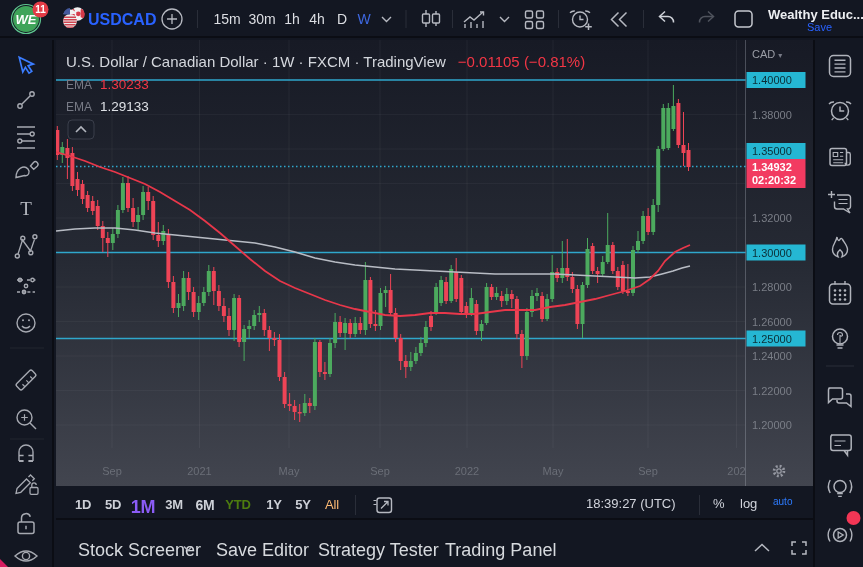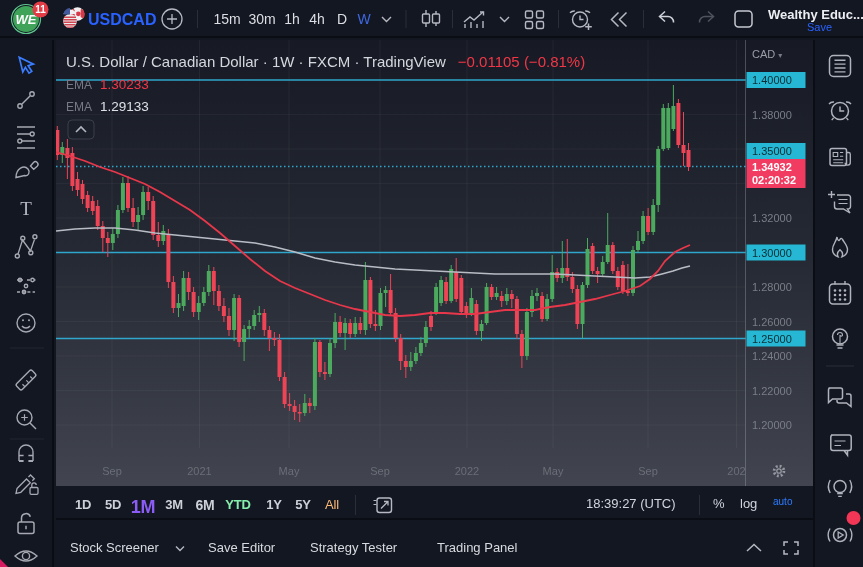--- a/index.html
+++ b/index.html
@@ -5,22 +5,22 @@
   font-family:"Liberation Sans", sans-serif; }
 .abs { position:absolute; }
 #topbar { left:0; top:0; width:863px; height:38px; background:#131722;
   border-bottom:2px solid #0b0d14; z-index:5; }
 #lefttool { left:0; top:40px; width:54px; height:527px; background:#131722;
   border-right:2px solid #0b0d14; z-index:4; }
 #rightbar { right:0; top:40px; width:50px; height:527px; background:#131722;
   border-left:2px solid #0b0d14; z-index:4; }
 #rangebar { left:56px; top:486px; width:757px; height:34px; background:#131722;
   border-bottom:2px solid #0b0d14; z-index:3; color:#b2b5be; font-size:12px; }
-#screener { left:56px; top:527px; width:757px; height:40px; background:#131722;
-  z-index:3; color:#d7dade; font-size:13px;text-decoration:underline; }
+#screener { left:64px; top:527px; width:757px; height:40px; background:#131722;
+  z-index:3; color:#d7dade; font-size:18px;text-decoration:underline; }
 </style></head><body>
 <svg width="757" height="446" viewBox="0 0 757 446" style="position:absolute;left:56px;top:40px">
 <defs>
       <linearGradient id="bg" x1="0" y1="0" x2="0" y2="1">
         <stop offset="0" stop-color="#171a25"></stop>
         <stop offset="0.5" stop-color="#262a34"></stop>
         <stop offset="1" stop-color="#42454f"></stop>
       </linearGradient>
     </defs>
 <rect x="0" y="0" width="757" height="446" fill="url(#bg)"></rect>
@@ -546,21 +546,21 @@
       <path d="M-10 -6.5 a13 13 0 0 0 0 13 M10 -6.5 a13 13 0 0 1 0 13" stroke-width="1.4"></path>
     </g>
 <circle cx="38.5" cy="478" r="7" fill="#f23655"></circle>
 </svg>
 <div class="abs" id="rangebar">
 <span style="position:absolute;left:27px;top:11px;color:#cdd0d7;font-size:13px;font-weight:bold;letter-spacing:-0.2px;transform:translateX(-50%)">1D</span>
 <span style="position:absolute;left:57px;top:11px;color:#cdd0d7;font-size:13px;font-weight:bold;letter-spacing:-0.2px;transform:translateX(-50%)">5D</span>
 <span style="position:absolute;left:87px;top:11px;color:#8b5cf6;font-size:18px;font-weight:bold;letter-spacing:-0.2px;transform:translateX(-50%)">1M</span>
 <span style="position:absolute;left:118px;top:11px;color:#cdd0d7;font-size:13px;font-weight:bold;letter-spacing:-0.2px;transform:translateX(-50%)">3M</span>
 <span style="position:absolute;left:149px;top:11px;color:#cdd0d7;font-size:14px;font-weight:bold;letter-spacing:-0.2px;transform:translateX(-50%)">6M</span>
-<span style="position:absolute;left:182px;top:11px;color:#86efac;font-size:13px;font-weight:bold;letter-spacing:-0.2px;transform:translateX(-50%)">YTD</span>
+<span style="position:absolute;left:182px;top:11px;color:#4d7c0f;font-size:13px;font-weight:bold;letter-spacing:-0.2px;transform:translateX(-50%)">YTD</span>
 <span style="position:absolute;left:218px;top:11px;color:#cdd0d7;font-size:13px;font-weight:bold;letter-spacing:-0.2px;transform:translateX(-50%)">1Y</span>
 <span style="position:absolute;left:247px;top:11px;color:#cdd0d7;font-size:13px;font-weight:bold;letter-spacing:-0.2px;transform:translateX(-50%)">5Y</span>
 <span style="position:absolute;left:276px;top:11px;color:#fdba74;font-size:13px;font-weight:normal;letter-spacing:-0.2px;transform:translateX(-50%)">All</span>
 <div style="position:absolute;left:299px;top:9px;width:1px;height:20px;background:#2a2e39"></div>
 <svg width="26" height="24" style="position:absolute;left:314px;top:8px" fill="none" stroke="#b6b9c1" stroke-width="1.4">
       <path d="M3.5 6.5 h3 M3.5 10.5 h3" stroke-width="1.2"></path>
       <rect x="7" y="4" width="14.5" height="14.5" rx="2.5"></rect>
       <path d="M11 14.5 l7 -7 M18 11.5 v-4 h-4" stroke-width="1.3"></path>
     </svg>
 <span style="position:absolute;left:530px;top:10px;color:#d1d4dc;font-size:13px">18:39:27 (UTC)</span>

